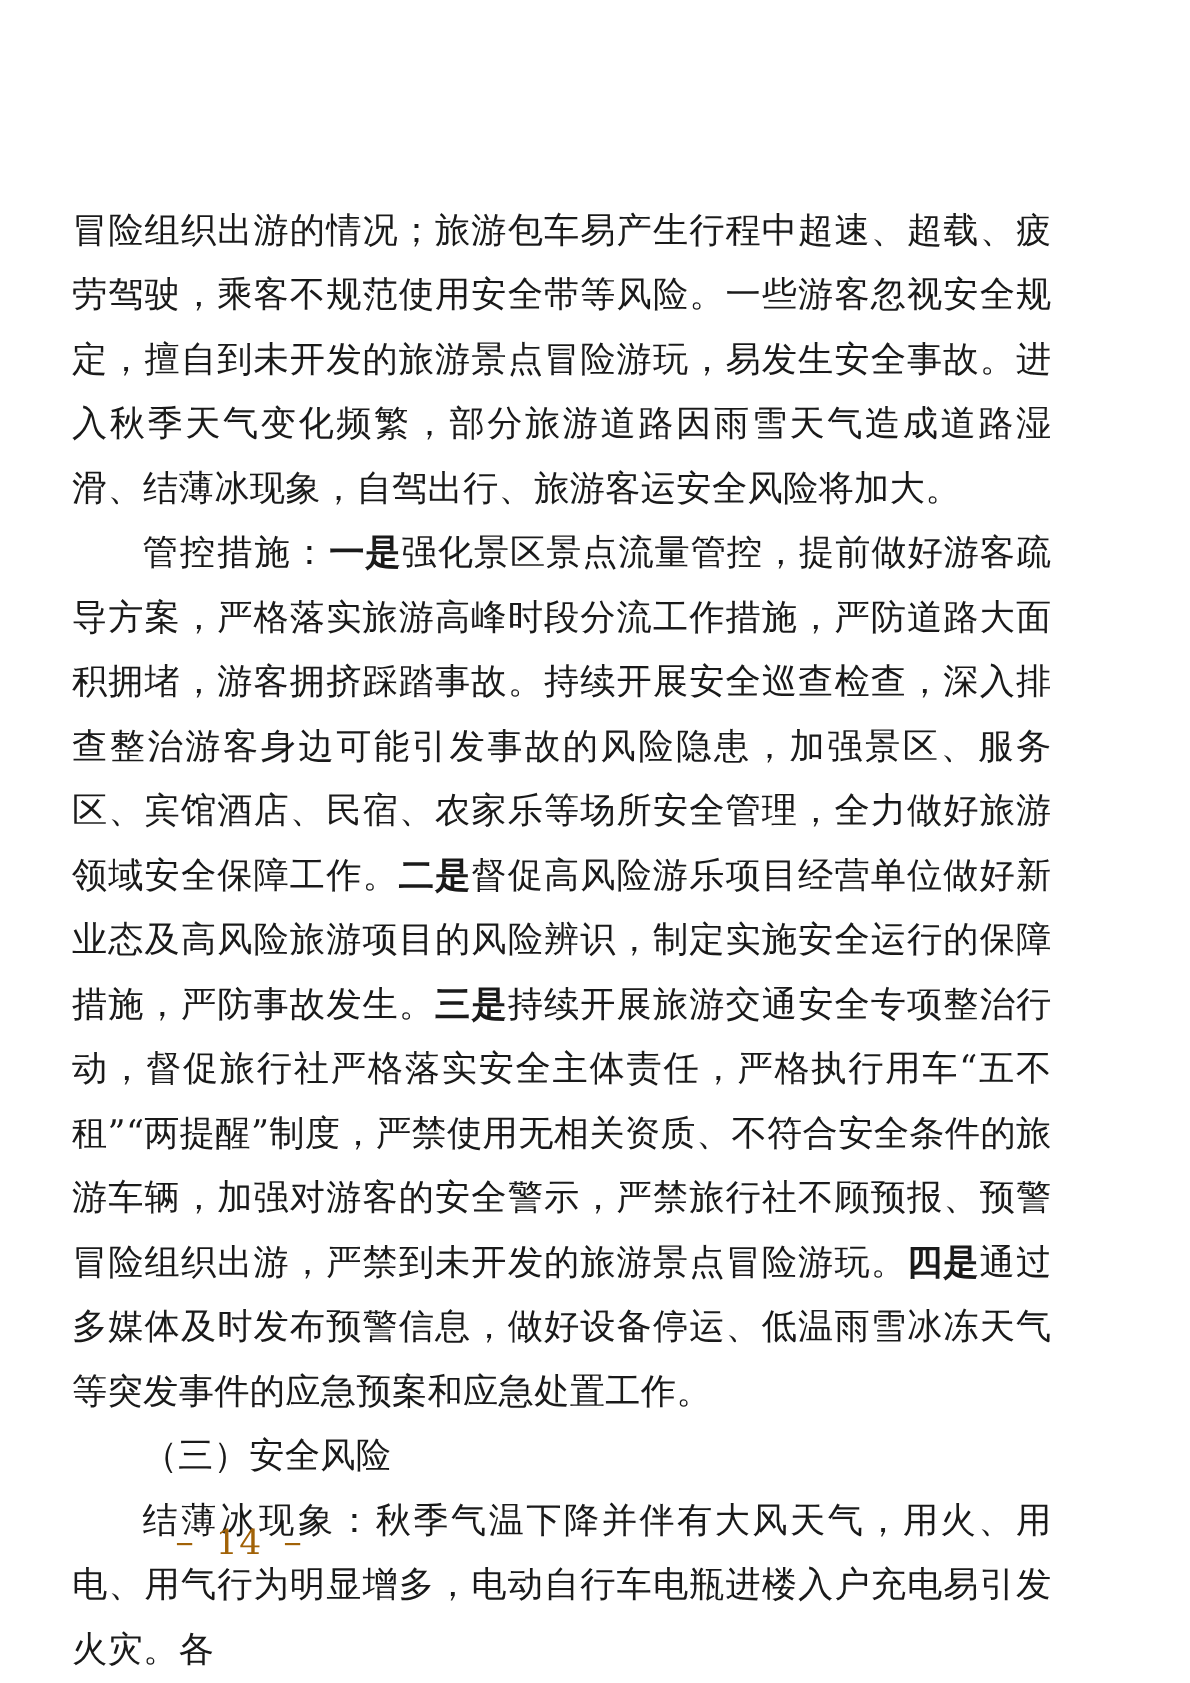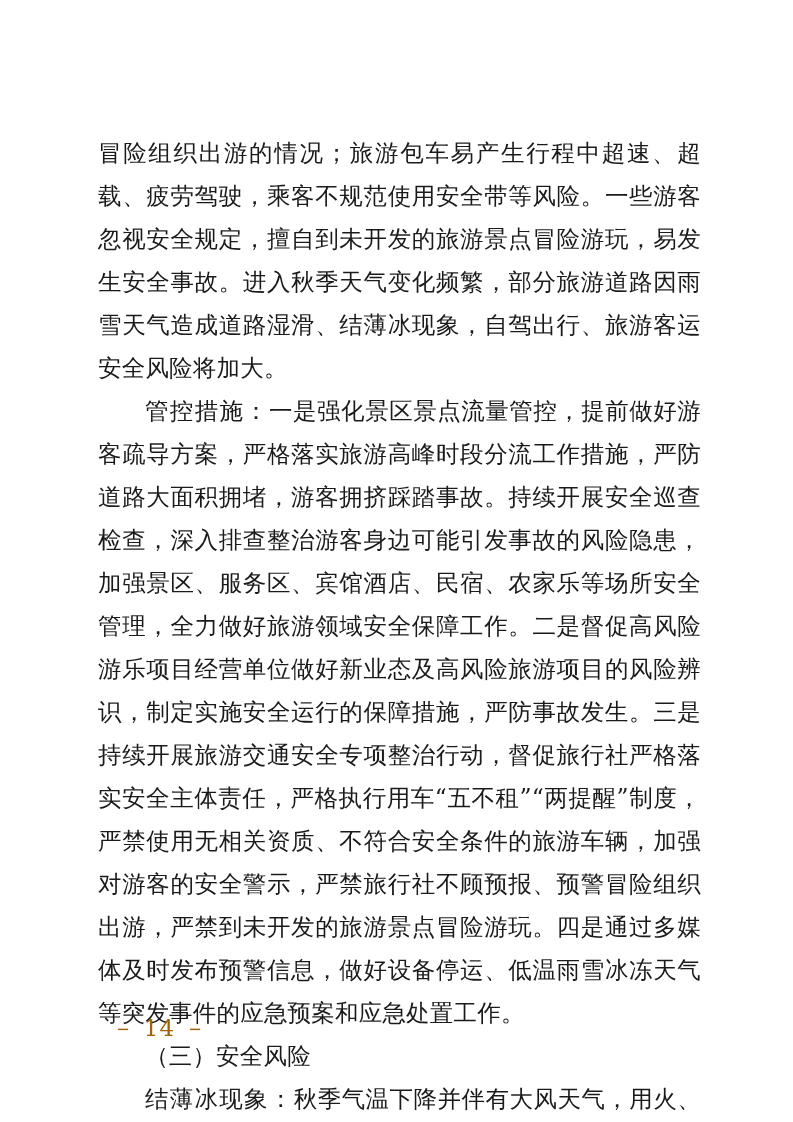--- a/index.html
+++ b/index.html
@@ -12,21 +12,21 @@
     height: 1122px;
     font-family: "DejaVu Serif", "Liberation Serif", serif;
     color: #1a1a1a;
     position: relative;
     overflow: hidden;
   }
   .page {
     box-sizing: border-box;
     width: 793px;
     height: 1122px;
-    padding: 132px 92px 0 98px;
+    padding: 132px 92px 0 48px;
     position: relative;
   }
   .doc-body {
     font-size: 23.5px;
     line-height: 43px;
     text-align: justify;
     text-justify: inter-ideograph;
     letter-spacing: 0.2px;
   }
   .para {
@@ -34,21 +34,21 @@
     text-indent: 0;
   }
   .para.indent {
     text-indent: 2em;
   }
   .lead {
     font-weight: normal;
     letter-spacing: 1px;
   }
   .num {
-    font-weight: normal;
+    font-weight: bold;
   }
   .page-number {
     position: absolute;
     left: 0;
     right: 0;
     bottom: 78px;
     text-align: center;
     font-size: 23px;
     font-family: "DejaVu Serif", "Liberation Serif", serif;
     letter-spacing: 1px;

